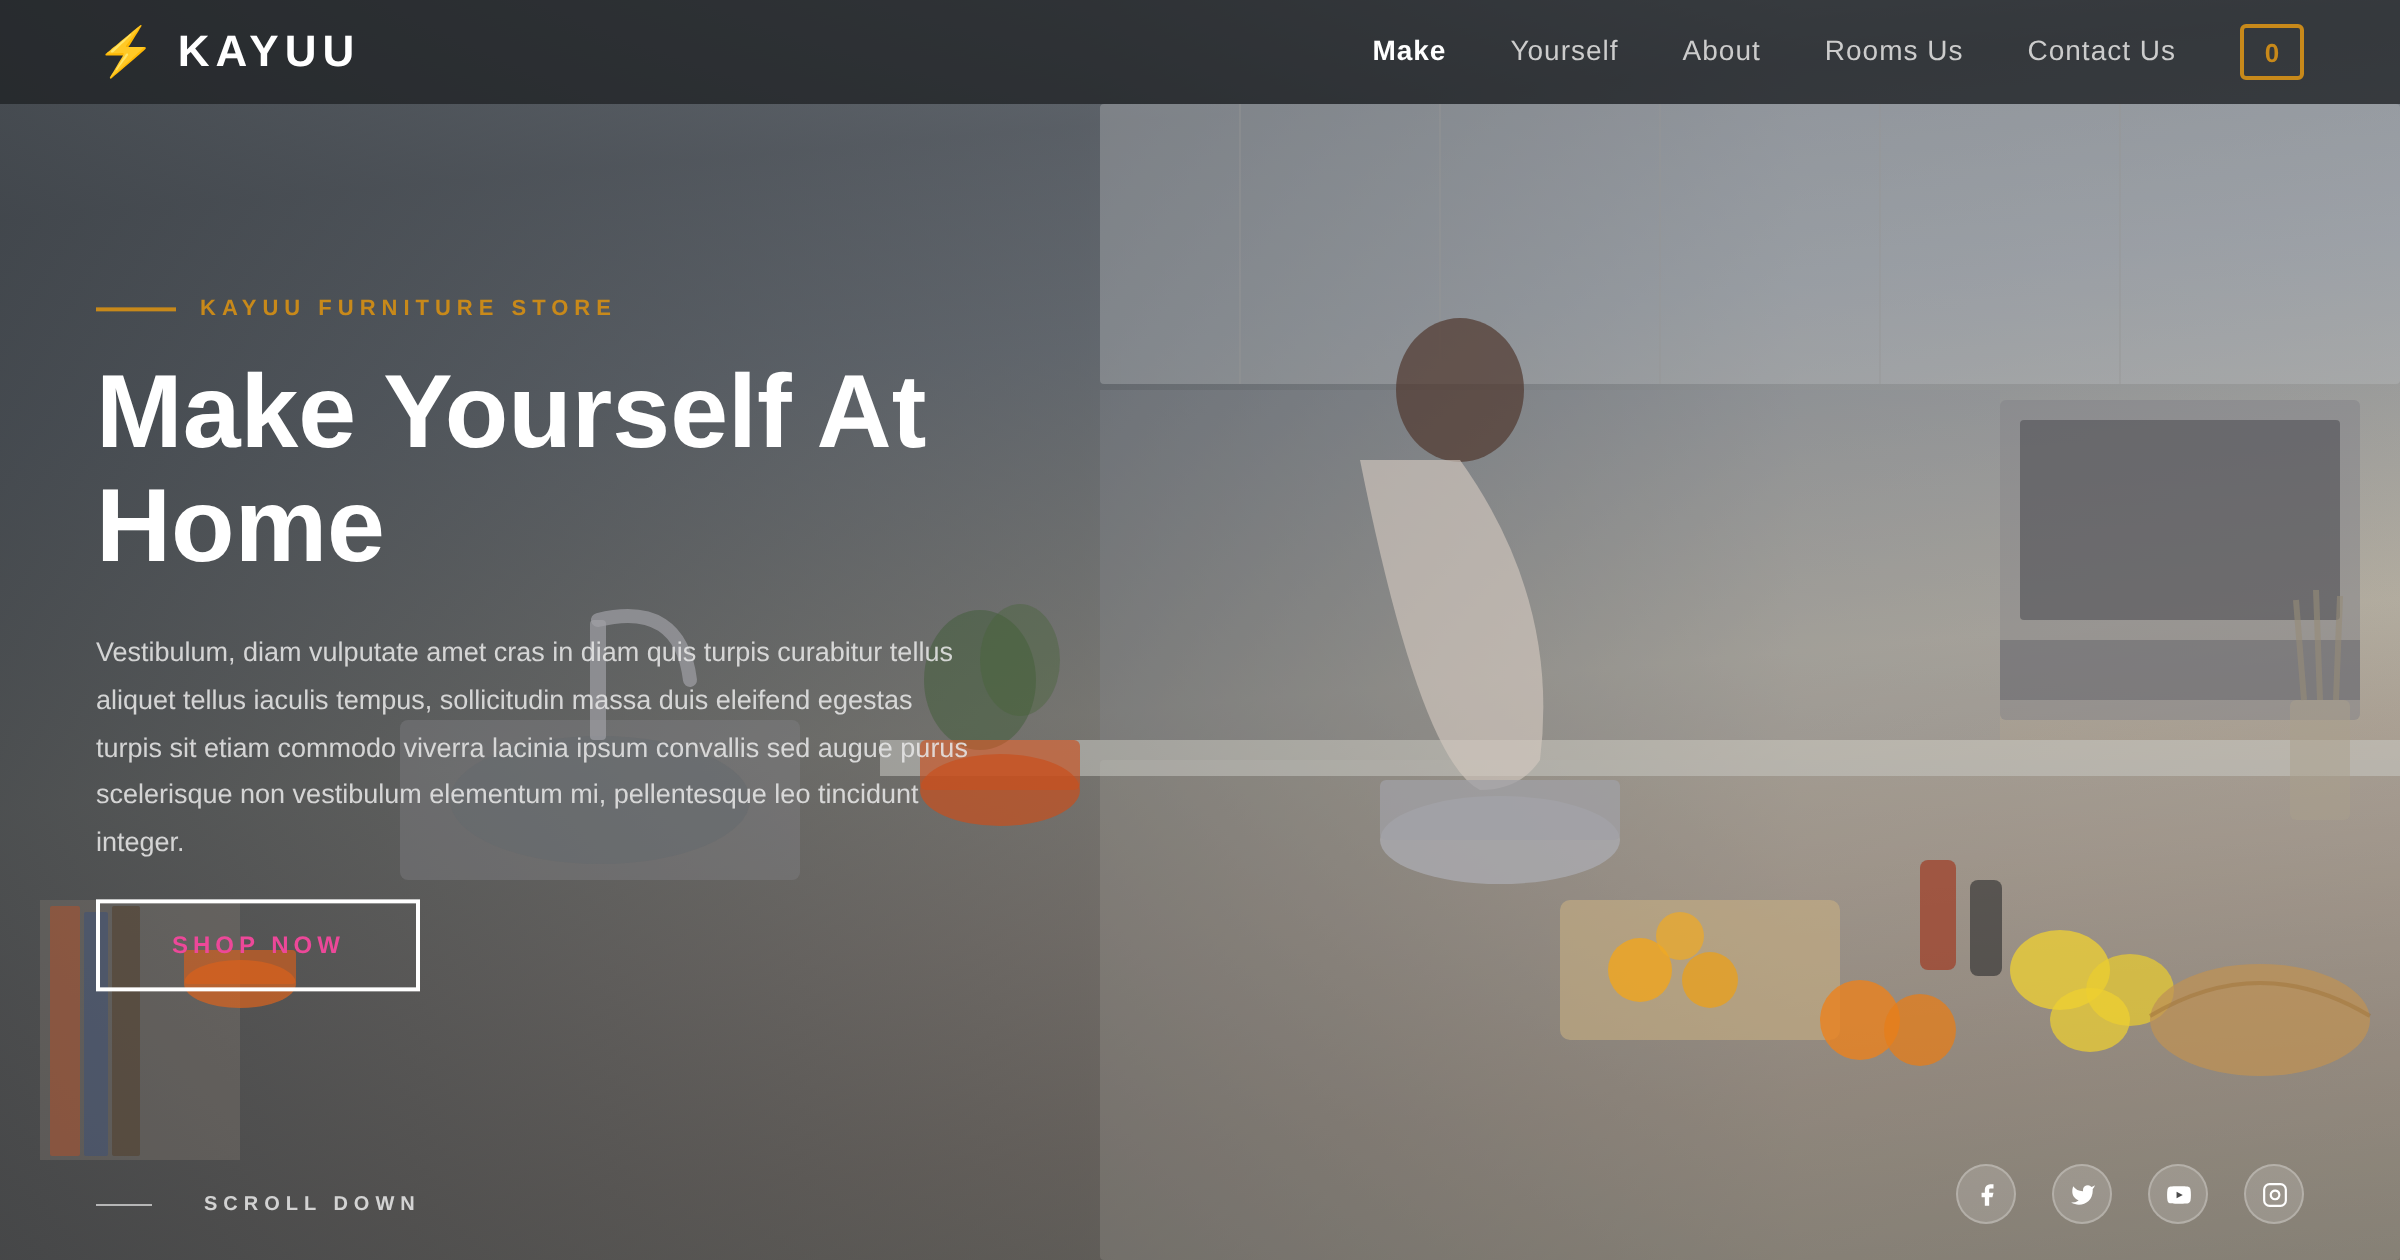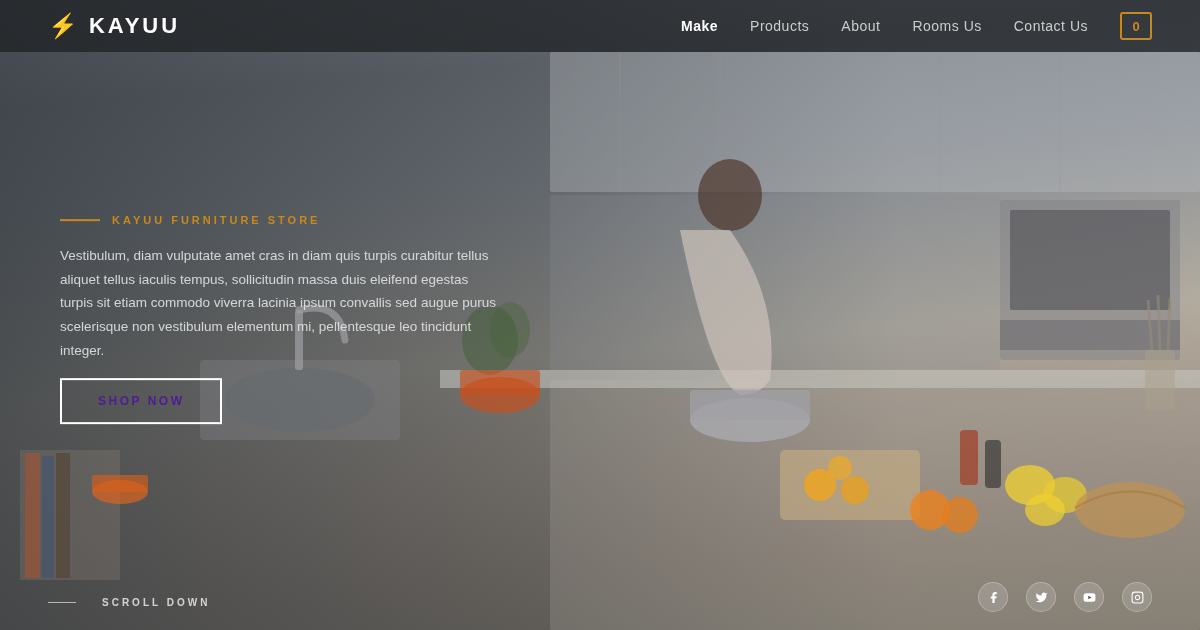--- a/index.html
+++ b/index.html
@@ -102,21 +102,21 @@
       font-size: 13px;
       font-weight: 700;
       cursor: pointer;
       background: transparent;
     }
 
     
     .hero-content {
       position: absolute;
       top: 50%;
-      left: 60px;
+      left: 48px;
       transform: translateY(-48%);
       z-index: 10;
       max-width: 560px;
     }
 
     .brand-label {
       display: flex;
       align-items: center;
       gap: 12px;
       margin-bottom: 18px;
@@ -149,21 +149,21 @@
       color: rgba(230, 230, 230, 0.88);
       line-height: 1.75;
       margin-bottom: 16px;
       max-width: 440px;
     }
 
     .shop-btn {
       display: inline-block;
       padding: 14px 36px;
       border: 2px solid #fff;
-      color: #4c1d95;
+      color: #ec4899;
       font-size: 12px;
       font-weight: 700;
       letter-spacing: 2.5px;
       text-transform: uppercase;
       background: transparent;
       cursor: pointer;
       transition: background 0.2s, color 0.2s;
     }
 
     
@@ -299,21 +299,21 @@
   <div class="logo">
     <span class="logo-icon">⚡</span>
     <span>KAYUU</span>
   </div>
 
   <ul class="nav-links">
     <li class="active">
       <a href="#">Make</a>
     </li>
     <li>
-      <a href="#">Products</a>
+      <a href="#">Yourself</a>
     </li>
     <li>
       <a href="#">About</a>
     </li>
     <li>
       <a href="#">Rooms Us</a>
     </li>
     <li>
       <a href="#">Contact Us</a>
     </li>
@@ -323,20 +323,21 @@
       </div>
     </li>
   </ul>
 </nav>
 
 <div class="hero-content">
   <div class="brand-label">
     <div class="brand-label-line"></div>
     <span class="brand-label-text">KAYUU FURNITURE STORE</span>
   </div>
+  <h1 class="hero-title">Make Yourself At Home</h1>
   <p class="hero-desc">Vestibulum, diam vulputate amet cras in diam quis turpis curabitur tellus aliquet tellus iaculis tempus, sollicitudin massa duis eleifend egestas turpis sit etiam commodo viverra lacinia ipsum convallis sed augue purus scelerisque non vestibulum elementum mi, pellentesque leo tincidunt integer.</p>
   <button class="shop-btn">SHOP NOW</button>
 </div>
 
 <div class="scroll-down">
   <div class="scroll-line"></div>
   <span>SCROLL DOWN</span>
 </div>
 
 <div class="social-icons">

